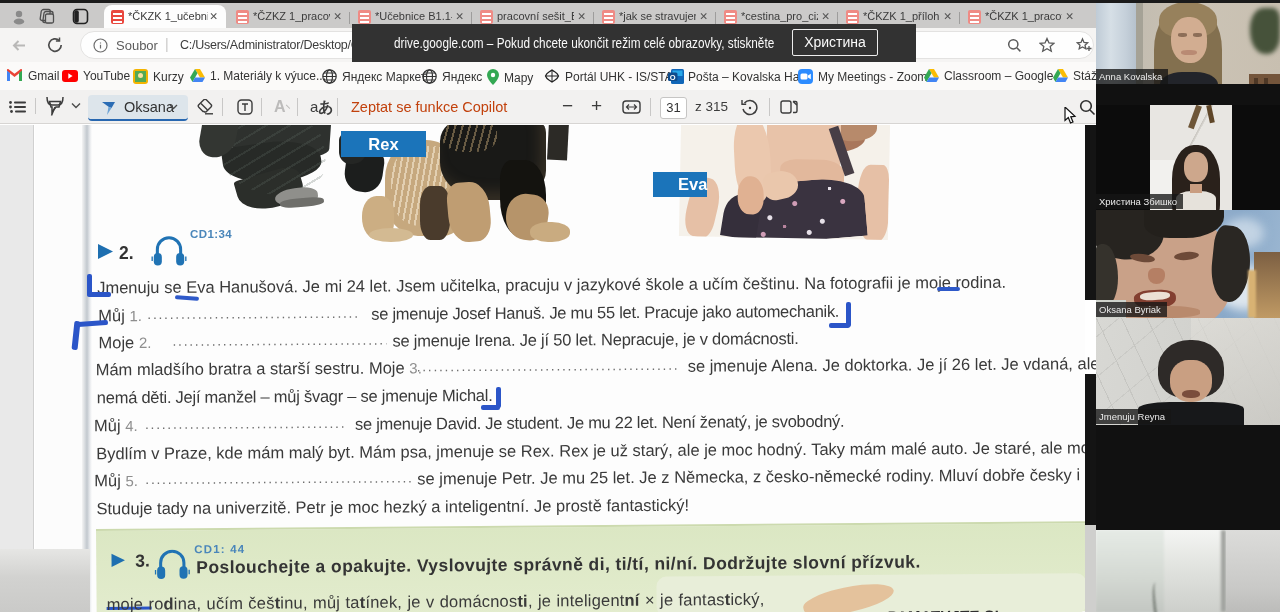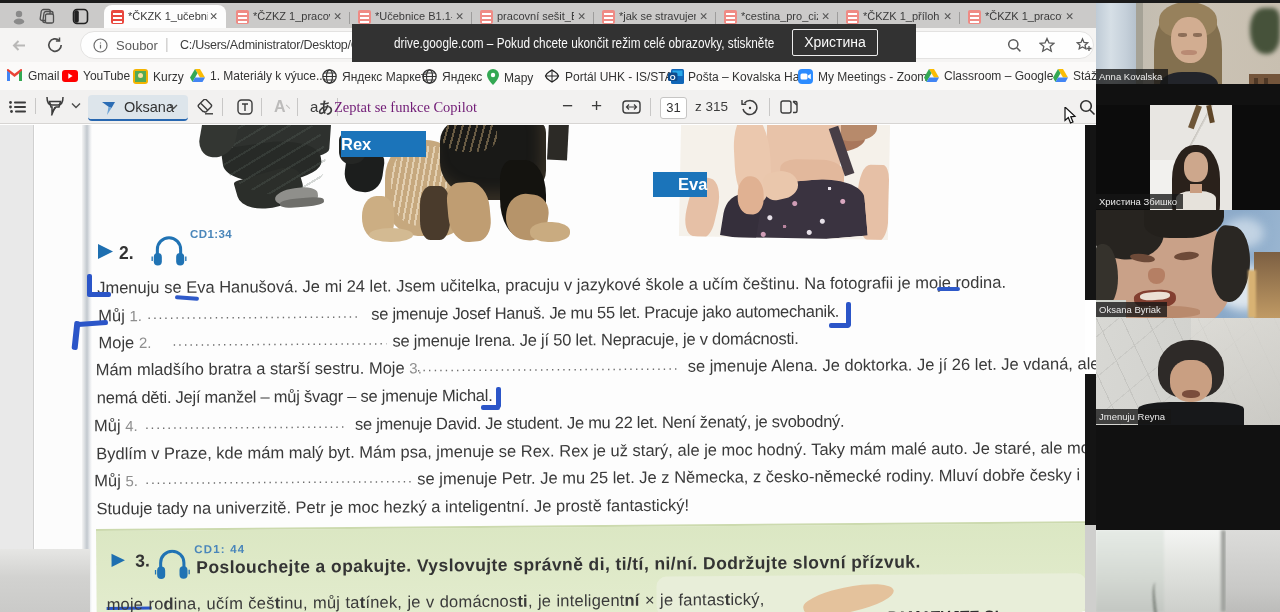--- a/index.html
+++ b/index.html
@@ -21,21 +21,21 @@
   .bm { position:absolute; top:7px; font-size:12px; color:#333; white-space:nowrap; }
   .bm i { display:inline-block; width:15px; height:15px; vertical-align:-3px; margin-right:5px; border-radius:3px; font-style:normal; }
   
   #content { left:0; top:125px; width:1096px; height:487px; background:#fff; overflow:hidden; }
   #leftpanel { left:0; top:0; width:34px; height:487px; background:#e9e9e9; border-right:1px solid #d0d0d0; }
   #pageshadow { left:82px; top:0; width:10px; height:487px; background:linear-gradient(90deg,#f4f4f4,#c2c8ce 50%,#e9ebee 80%,#fdfdfd); }
   #docpage { left:92px; top:0; width:993px; height:487px; background:#fdfdfd; }
   .line { position:absolute; white-space:nowrap; font-size:16.5px; color:#3a3a3a; }
   .num { color:#8e8e8e; font-size:15px; }
   .dots { color:#6e6e6e; letter-spacing:1.7px; font-size:14px; white-space:nowrap; }
-  .blue { background:#1b74ba; color:#fff; font-weight:bold; text-align:left; }
+  .blue { background:#1b74ba; color:#fff; font-weight:bold; text-align:center; }
   
   #sidebar { left:1096px; top:0; width:184px; height:612px; background:#111; }
   .tile { position:absolute; left:0; width:184px; overflow:hidden; }
   .nlabel { position:absolute; left:0; bottom:1px; background:rgba(22,22,22,.78); color:#eaeaea; font-size:9.5px; padding:2px 6px 2px 3px; white-space:nowrap; }
 </style>
 </head>
 <body>
 <div class="abs" id="topstrip"></div>
 <div class="abs" id="tabbar">
   <svg class="abs" style="left:11px;top:6px" width="16" height="16" viewBox="0 0 16 16">
@@ -222,21 +222,21 @@
   <div class="abs" style="left:222px;top:8px;width:1px;height:18px;background:#c8c7c6"></div>
   <svg class="abs" style="left:237px;top:9px" width="16" height="16" viewBox="0 0 16 16" fill="none" stroke="#3c3c3c" stroke-width="1.4">
       <rect x="1" y="1" width="14" height="14" rx="3.5"></rect>
       <path d="M5 5 h6 M8 5 v7"></path>
     </svg>
   <div class="abs" style="left:261px;top:8px;width:1px;height:18px;background:#c8c7c6"></div>
   <div class="abs" style="left:274px;top:8px;font-size:16px;color:#bcbbba;font-weight:bold;">A<span style="font-size:10px">⸌</span></div>
   <div class="abs" style="left:297px;top:8px;width:1px;height:18px;background:#c8c7c6"></div>
   <div class="abs" style="left:310px;top:8px;font-size:15px;color:#3c3c3c;">a<span style="font-weight:bold">あ</span></div>
   <div class="abs" style="left:337px;top:8px;width:1px;height:18px;background:#c8c7c6"></div>
-  <div class="abs" style="left:334px;top:9px;font-size:14.5px;color:#701a75;font-family:Liberation Serif, serif;">Zeptat se funkce Copilot</div>
+  <div class="abs" style="left:351px;top:9px;font-size:14.5px;color:#c2410c;">Zeptat se funkce Copilot</div>
   <div class="abs" style="left:562px;top:5px;font-size:19px;color:#3c3c3c;">−</div>
   <div class="abs" style="left:591px;top:5px;font-size:19px;color:#3c3c3c;">+</div>
   <svg class="abs" style="left:622px;top:10px" width="19" height="14" viewBox="0 0 19 14" fill="none" stroke="#3c3c3c" stroke-width="1.4">
       <rect x="1" y="1" width="17" height="12" rx="3"></rect>
       <path d="M5 7 h9 M7 4.5 L4.5 7 L7 9.5 M12 4.5 L14.5 7 L12 9.5" stroke-width="1.2"></path>
     </svg>
   <div class="abs" style="left:650px;top:8px;width:1px;height:18px;background:#c8c7c6"></div>
   <div class="abs" style="left:660px;top:7px;width:27px;height:22px;background:#fff;border:1px solid #c6c5c4;border-radius:3px;font-size:13px;color:#333;text-align:center;line-height:20px;">31</div>
   <div class="abs" style="left:695px;top:9px;font-size:13.5px;color:#3c3c3c;">z 315</div>
   <svg class="abs" style="left:741px;top:9px" width="18" height="17" viewBox="0 0 18 17" fill="none" stroke="#3c3c3c" stroke-width="1.5">

